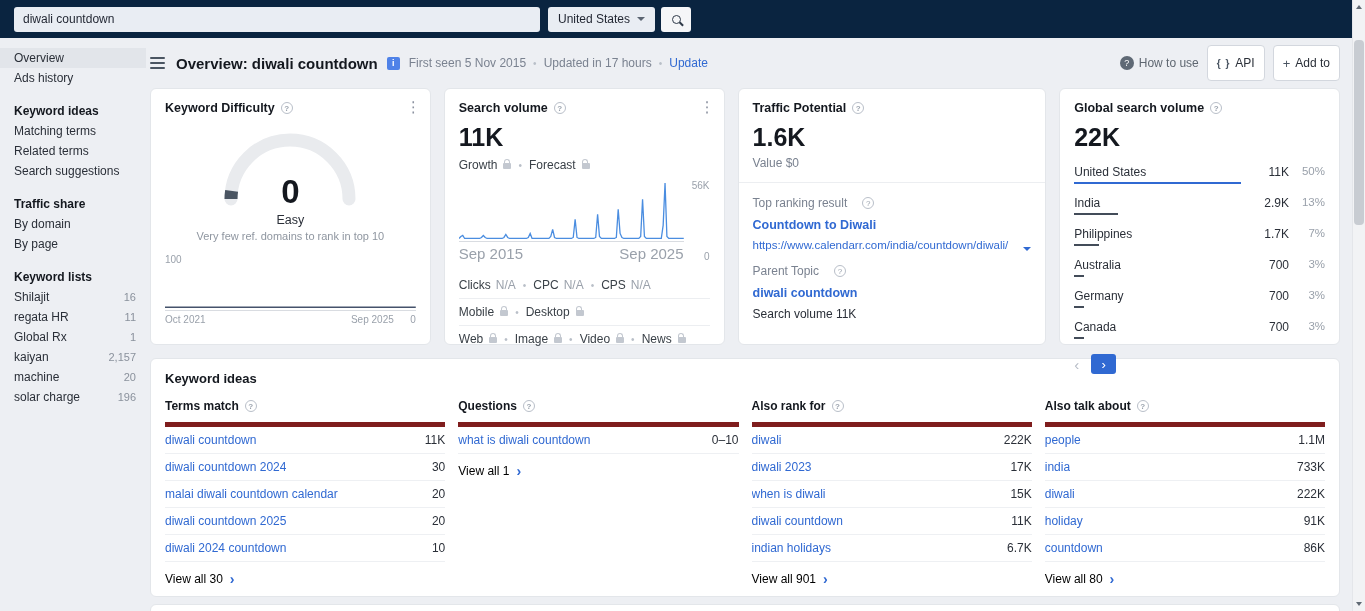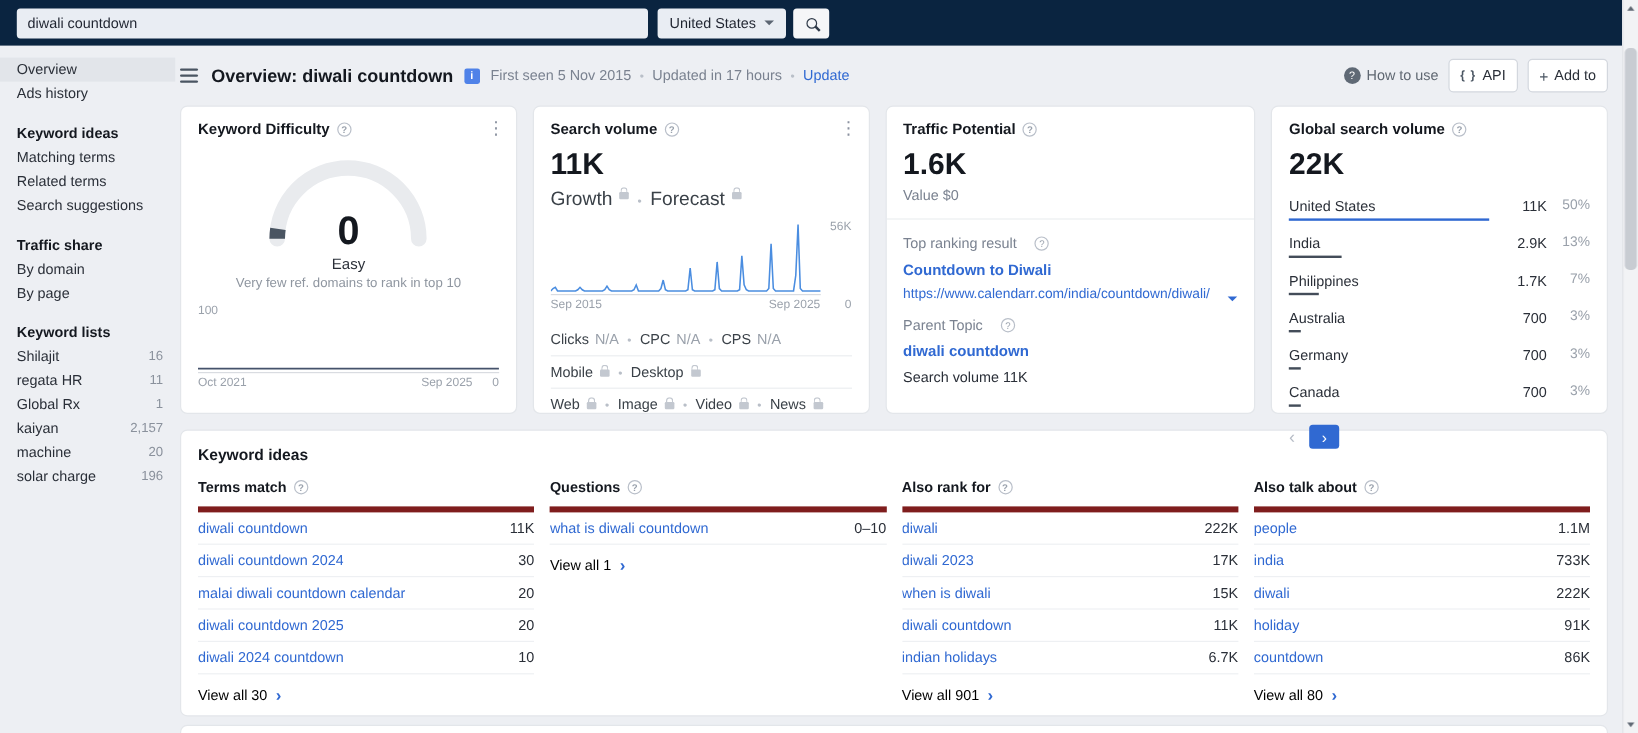--- a/index.html
+++ b/index.html
@@ -29,21 +29,21 @@
   .page-title{font-size:15px;font-weight:bold;color:#14181f}
   .info-badge{width:13px;height:13px;border-radius:2px;background:#4f82e8;color:#fff;display:inline-flex;align-items:center;justify-content:center;font-size:9px;font-weight:bold;cursor:pointer}
   .info-badge::after{content:"i"}
   .meta{color:#7a8290;font-size:12px;display:flex;align-items:center}
   .dot::before{content:"•";color:#b9bfc8;margin:0 7px;font-size:10px}
   .link{color:#3069d2;cursor:pointer;text-decoration:none}
   .hdr-right{margin-left:auto;display:flex;align-items:center;gap:8px}
   .how-to{display:flex;align-items:center;gap:5px;color:#5f6771;cursor:pointer}
   .qfill{width:14px;height:14px;border-radius:50%;background:#5f6975;color:#fff;display:inline-flex;align-items:center;justify-content:center;font-size:9px}
   .qfill::after{content:"?"}
-  .hdr-btn{height:28px;background:#fff;border:1px solid #d3d7de;border-radius:4px;display:flex;align-items:center;gap:5px;padding:0 9px;font-size:12px;color:#2a2f38;cursor:pointer}
+  .hdr-btn{height:36px;background:#fff;border:1px solid #d3d7de;border-radius:4px;display:flex;align-items:center;gap:5px;padding:0 9px;font-size:12px;color:#2a2f38;cursor:pointer}
   .braces{font-size:10px;font-weight:bold;color:#4a5562;letter-spacing:1px}
   .braces::after{content:"{ }"}
   .plus{font-size:13px;color:#4a5562;line-height:1}
   .plus::after{content:"+"}
   
   .cards-row{display:grid;grid-template-columns:repeat(4,1fr);gap:13px}
   .card{background:#fff;border:1px solid #e3e6ea;border-radius:6px;height:257px;padding:12px 14px;position:relative}
   .card-title{display:flex;align-items:center;gap:6px;font-weight:bold;font-size:12.5px;color:#14181f}
   .qicon{width:12px;height:12px;border:1px solid #b9bfc9;border-radius:50%;display:inline-flex;align-items:center;justify-content:center;color:#9aa2ad;font-size:8px;cursor:pointer;flex:none}
   .qicon::after{content:"?"}
@@ -55,27 +55,27 @@
   .gauge svg{width:100%;height:100%}
   .gauge-num{position:absolute;left:0;right:0;bottom:-4px;text-align:center;font-size:33px;font-weight:bold;color:#14181f}
   .gauge-level{text-align:center;font-size:12.5px;color:#2a2f38;margin-top:6px}
   .gauge-desc{text-align:center;font-size:11px;color:#8f96a0;margin-top:3px}
   .mini-top{font-size:10px;color:#9aa1ab;margin-top:12px}
   .mini-chart{width:100%;height:46px;display:block;border-bottom:1px solid #d9dce1}
   .mini-labels{display:flex;align-items:center;font-size:10px;color:#9aa1ab;margin-top:3px}
   .mini-sp{flex:1}
   .mini-zero{width:22px;text-align:right}
   
-  .locks-row{display:flex;font-size:16px;color:#3a4148;margin-top:6px}
+  .locks-row{display:flex;align-items:center;font-size:12px;color:#3a4148;margin-top:6px}
   .lock{width:8px;height:6px;background:#c3c8d0;border-radius:1px;position:relative;display:inline-block;margin-left:6px;margin-top:2px}
   .lock::before{content:"";position:absolute;width:4px;height:4px;border:1.5px solid #c3c8d0;border-bottom:none;border-radius:3px 3px 0 0;top:-4px;left:0.5px}
   .chart-wrap{display:flex;margin-top:8px}
   .chart-main{flex:1}
   .sv-chart{width:100%;height:62px;display:block;border-bottom:1px solid #d9dce1}
-  .xlabels{display:flex;justify-content:space-between;font-size:10px;color:#9aa1ab;margin-top:3px}
+  .xlabels{display:flex;justify-content:space-between;font-size:15px;color:#9aa1ab;margin-top:3px}
   .ylabels{width:26px;display:flex;flex-direction:column;justify-content:space-between;align-items:flex-end;font-size:10px;color:#9aa1ab;padding-bottom:0}
   .stat-row{display:flex;align-items:center;font-size:12px;color:#3a4148;padding:6px 0;border-top:1px solid #eceef1;margin-top:0}
   .stat-row:first-of-type{border-top:none}
   .na{color:#9aa1ab;margin-left:5px}
   .rows-block{margin-top:10px}
   
   .value-sub{color:#7a8290;font-size:12px;margin-top:4px}
   .tp-divider{border-top:1px solid #eceef1;margin:12px -14px 0}
   .label-gray{display:flex;align-items:center;gap:15px;color:#7a8290;font-size:12px;margin-top:13px}
   .tp-link{display:block;color:#3069d2;font-weight:bold;font-size:12.5px;margin-top:8px;cursor:pointer;text-decoration:none}

